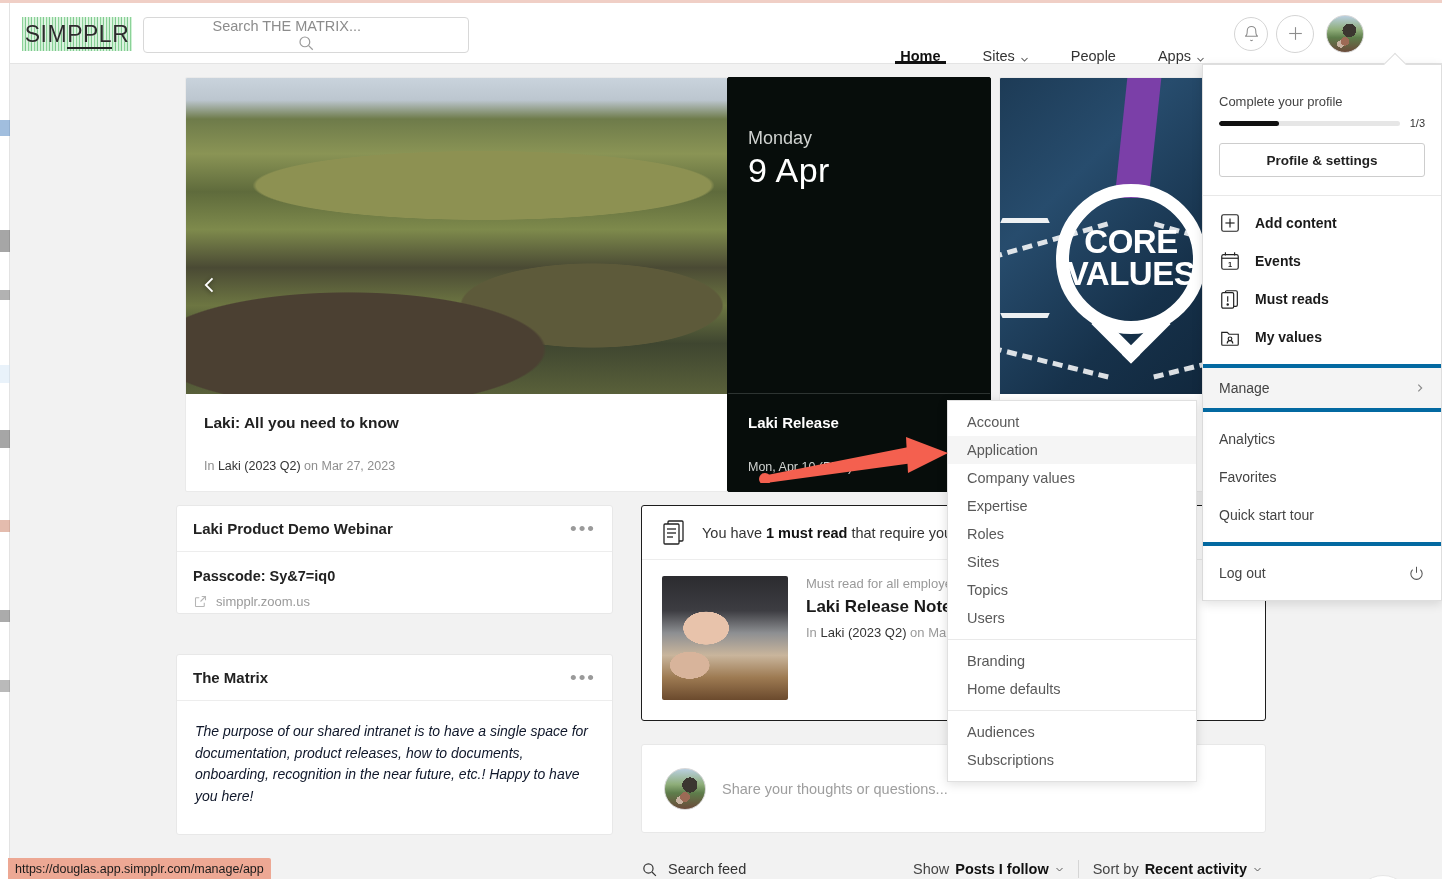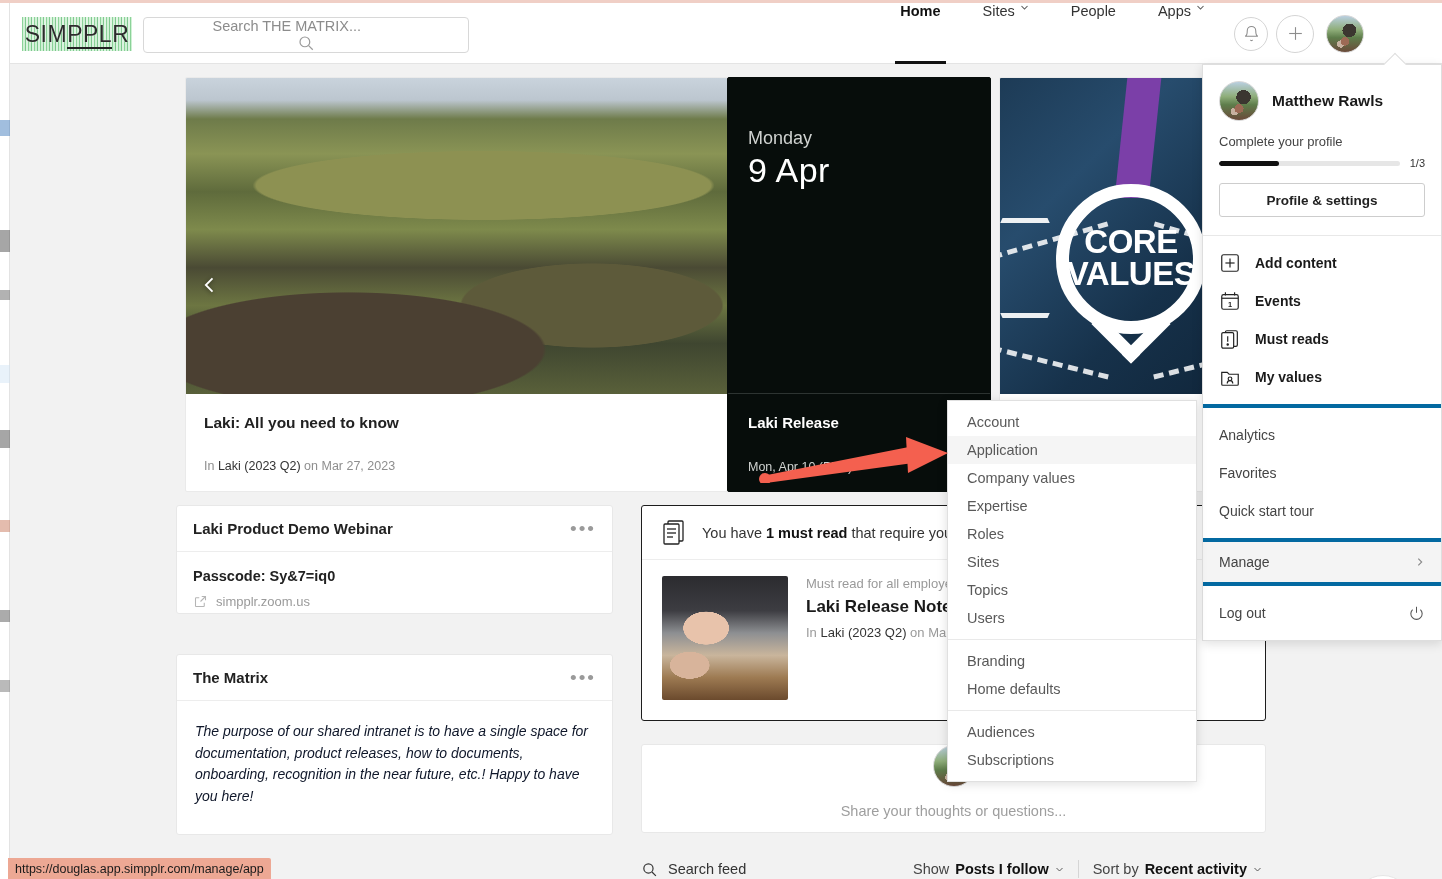--- a/index.html
+++ b/index.html
@@ -58,21 +58,21 @@
   }
   .search-input {
     border: none; outline: none; flex: 1; font-size: 14.5px; color: #555;
     font-family: "Liberation Sans", sans-serif; background: transparent;
   }
   .search-input::placeholder { color: #8c8c8c; }
   .search-icon { width: 18px; height: 18px; color: #9a9a9a; flex: none; }
 
   .nav { position: absolute; right: 78px; top: 0; height: 61px; display: flex; align-items: center; gap: 0; }
   .nav-item {
-    position: relative; height: 61px; display: flex; align-items: flex-start; gap: 5px;
+    position: relative; height: 61px; display: flex; align-items: flex-end; gap: 5px;
     padding: 0 21px; font-size: 14.5px; color: #333; cursor: pointer;
   }
   .nav-item.active { font-weight: bold; color: #111; }
   .nav-item.active::after {
     content: ""; position: absolute; left: 16px; right: 16px; bottom: 0; height: 3px; background: #111;
   }
   .caret { width: 9px; height: 9px; color: #555; }
 
   .hdr-circle {
     width: 34px; height: 34px; border-radius: 50%; border: 1px solid #d5d5d5;
@@ -178,21 +178,21 @@
   }
   .mr-kicker { font-size: 13px; color: #9a9a9a; }
   .mr-title { font-size: 17px; font-weight: bold; color: #1a1a1a; margin-top: 6px; }
   .mr-meta { font-size: 13px; color: #9a9a9a; margin-top: 8px; }
   .mr-meta b { color: #333; font-weight: normal; }
 
   
   .sharebox {
     position: absolute; left: 631px; top: 680px; width: 625px; height: 89px;
     background: #fff; border: 1px solid #e8e8e8; border-radius: 3px;
-    display: flex; align-items: center; padding: 0 22px; gap: 16px; flex-direction: column;
+    display: flex; align-items: center; padding: 0 22px; gap: 16px;
   }
   .share-ph { font-size: 14.5px; color: #9e9e9e; }
 
   
   .feedbar { position: absolute; left: 631px; top: 790px; width: 635px; height: 30px; display: flex; align-items: center; }
   .feed-search { display: flex; align-items: center; gap: 10px; font-size: 14.5px; color: #333; cursor: pointer; }
   .feed-right { margin-left: auto; display: flex; align-items: center; gap: 0; font-size: 14.5px; color: #444; }
   .feed-ctl { display: flex; align-items: center; gap: 6px; padding: 0 14px; cursor: pointer; }
   .feed-ctl b { color: #111; }
   .feed-sep { width: 1px; height: 18px; background: #d5d5d5; }
@@ -462,24 +462,20 @@
 
   <div class="fab">
     
   </div>
 </div>
 
 <div class="profile-menu">
   <div class="pm-arrow"></div>
 
   <div class="pm-top">
-    <div class="pm-user">
-      <div class="avatar-img" style="width:40px;height:40px"></div>
-      <span class="pm-name">Matthew Rawls</span>
-    </div>
     <div class="pm-sub">Complete your profile</div>
     <div class="pm-progress-row">
       <div class="pm-track">
         <div class="pm-fill" id="pm-fill" style="width: 33%;"></div>
       </div>
       <span class="pm-frac">1/3</span>
     </div>
     <div class="pm-btn">Profile &amp; settings</div>
   </div>
 
@@ -514,38 +510,38 @@
     <div class="pm-item strong">
       <svg class="pm-ico" viewBox="0 0 24 24" fill="none" stroke="currentColor" stroke-width="1.3">
         <path d="M3 7h6l2 2h10v11a1 1 0 0 1-1 1H4a1 1 0 0 1-1-1z"></path>
         <circle cx="12" cy="14" r="2"></circle>
           <path d="M9 19a3 3 0 0 1 6 0"></path>
       </svg>
       <span>My values</span>
     </div>
   </div>
 
-  <div class="pm-sec">
-    <div class="pm-item">
-      <span>Analytics</span>
-    </div>
-    <div class="pm-item">
-      <span>Favorites</span>
-    </div>
-    <div class="pm-item">
-      <span>Quick start tour</span>
-    </div>
-  </div>
-
   <div class="pm-sec" style="padding:0">
     <div class="pm-item hl" style="height:40px">
       <span>Manage</span>
       <svg class="pm-chev" viewBox="0 0 12 12" fill="none" stroke="currentColor" stroke-width="1.4">
           <polyline points="4,2 8,6 4,10"></polyline>
         </svg>
+    </div>
+  </div>
+
+  <div class="pm-sec">
+    <div class="pm-item">
+      <span>Analytics</span>
+    </div>
+    <div class="pm-item">
+      <span>Favorites</span>
+    </div>
+    <div class="pm-item">
+      <span>Quick start tour</span>
     </div>
   </div>
 
   <div class="pm-sec" style="border-bottom:none">
     <div class="pm-item">
       <span>Log out</span>
       <svg class="pm-power" viewBox="0 0 24 24" fill="none" stroke="currentColor" stroke-width="1.5">
         <path d="M6.5 6.5a8 8 0 1 0 11 0"></path>
           <line x1="12" y1="2.5" x2="12" y2="11"></line>
       </svg>

